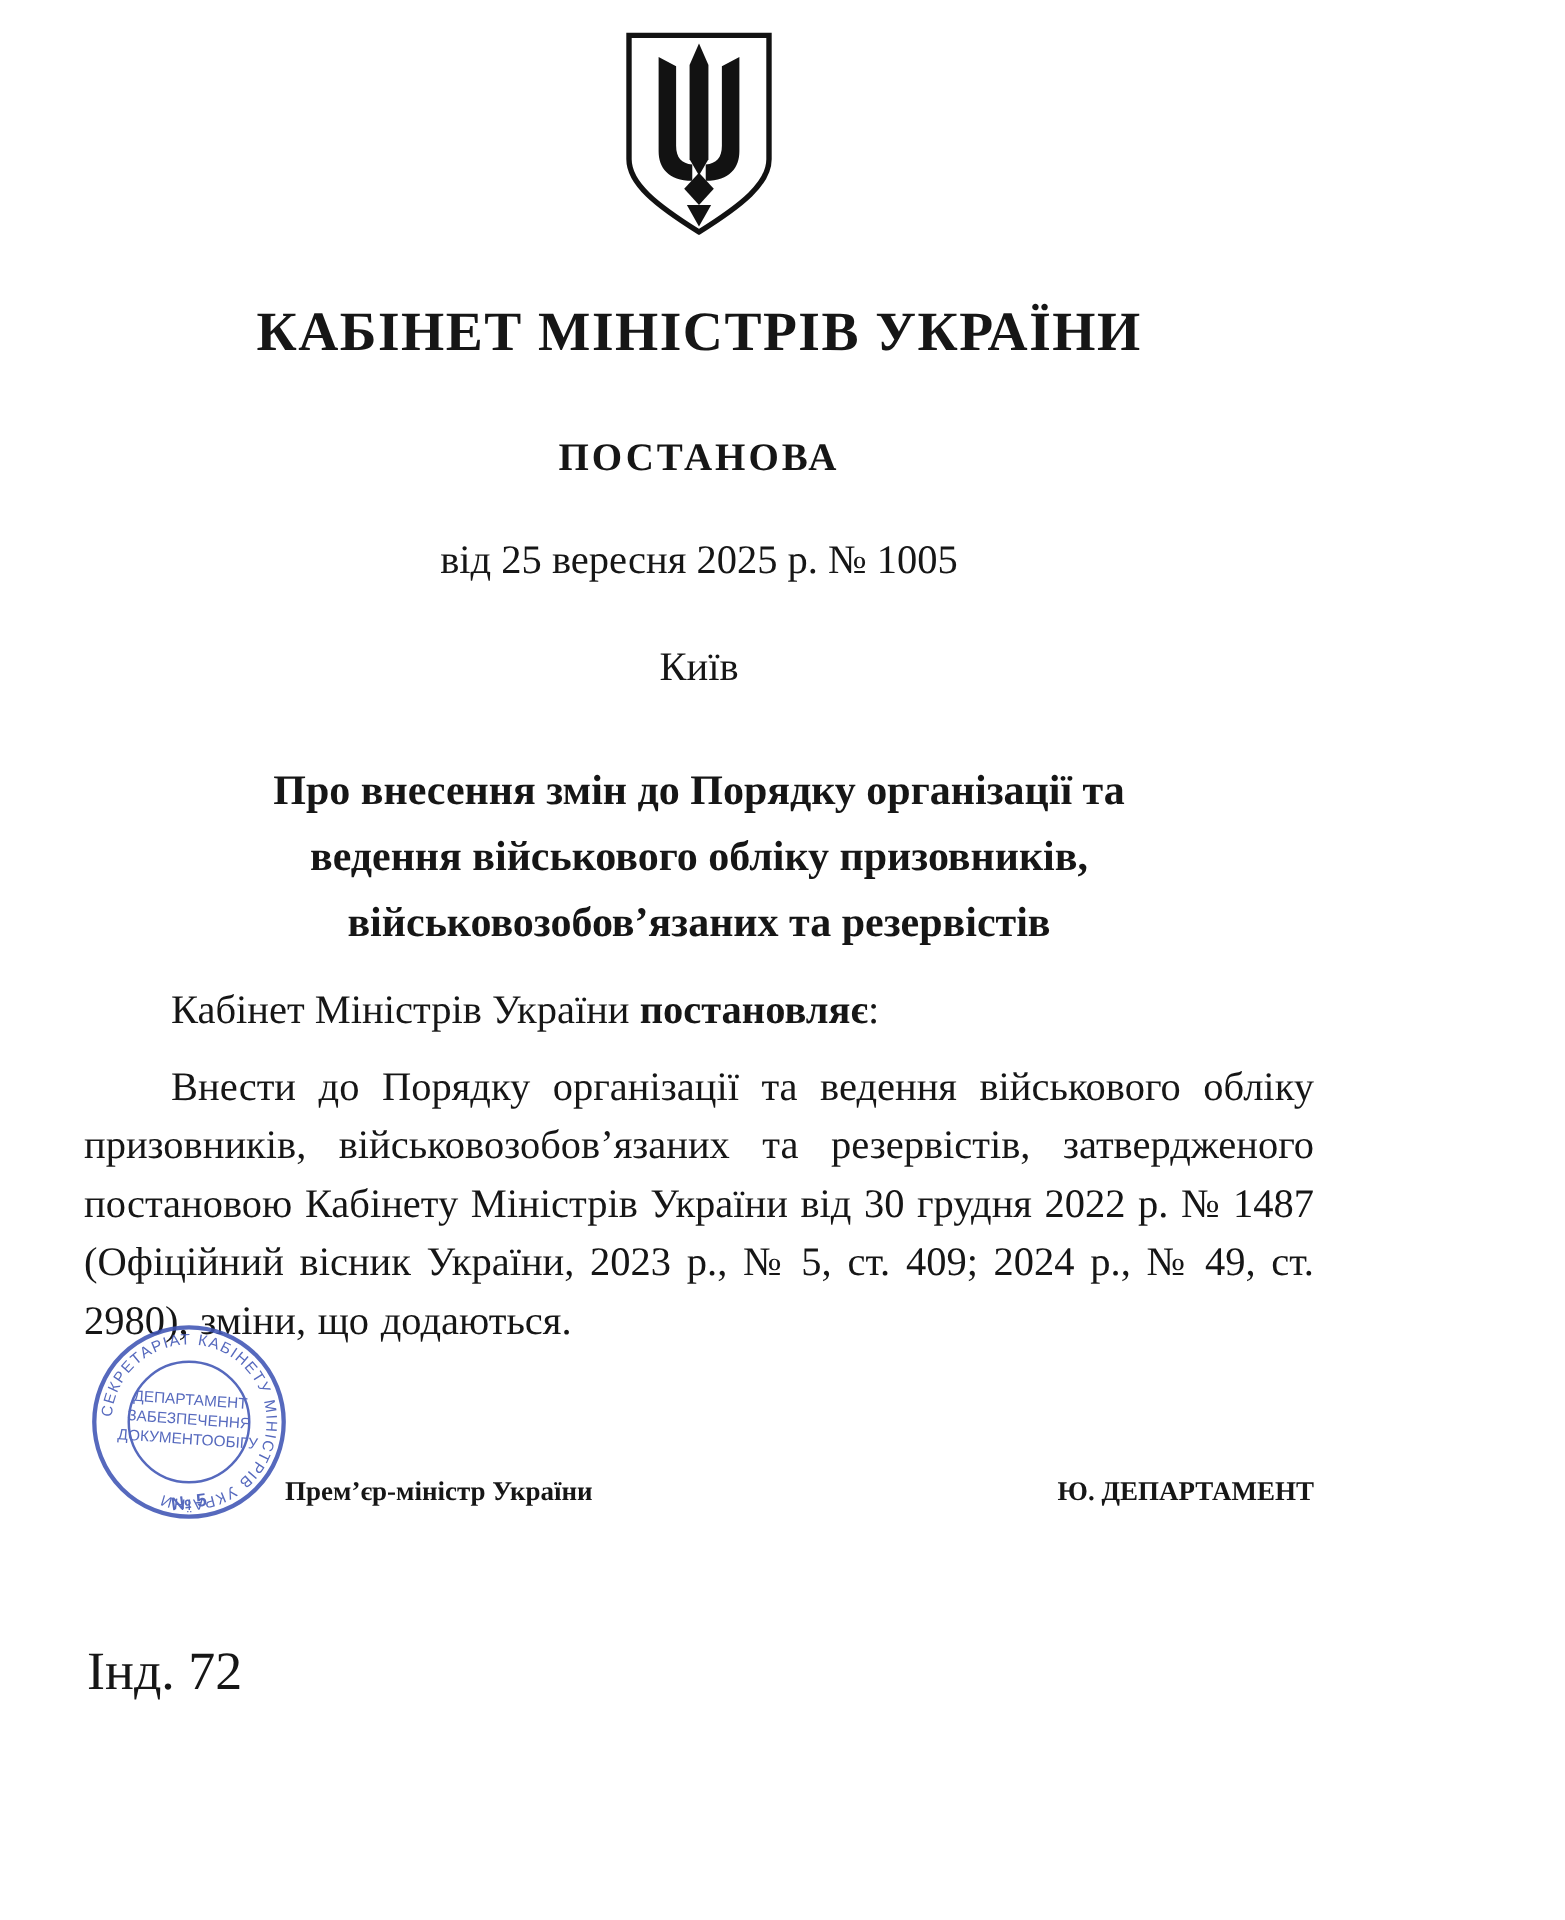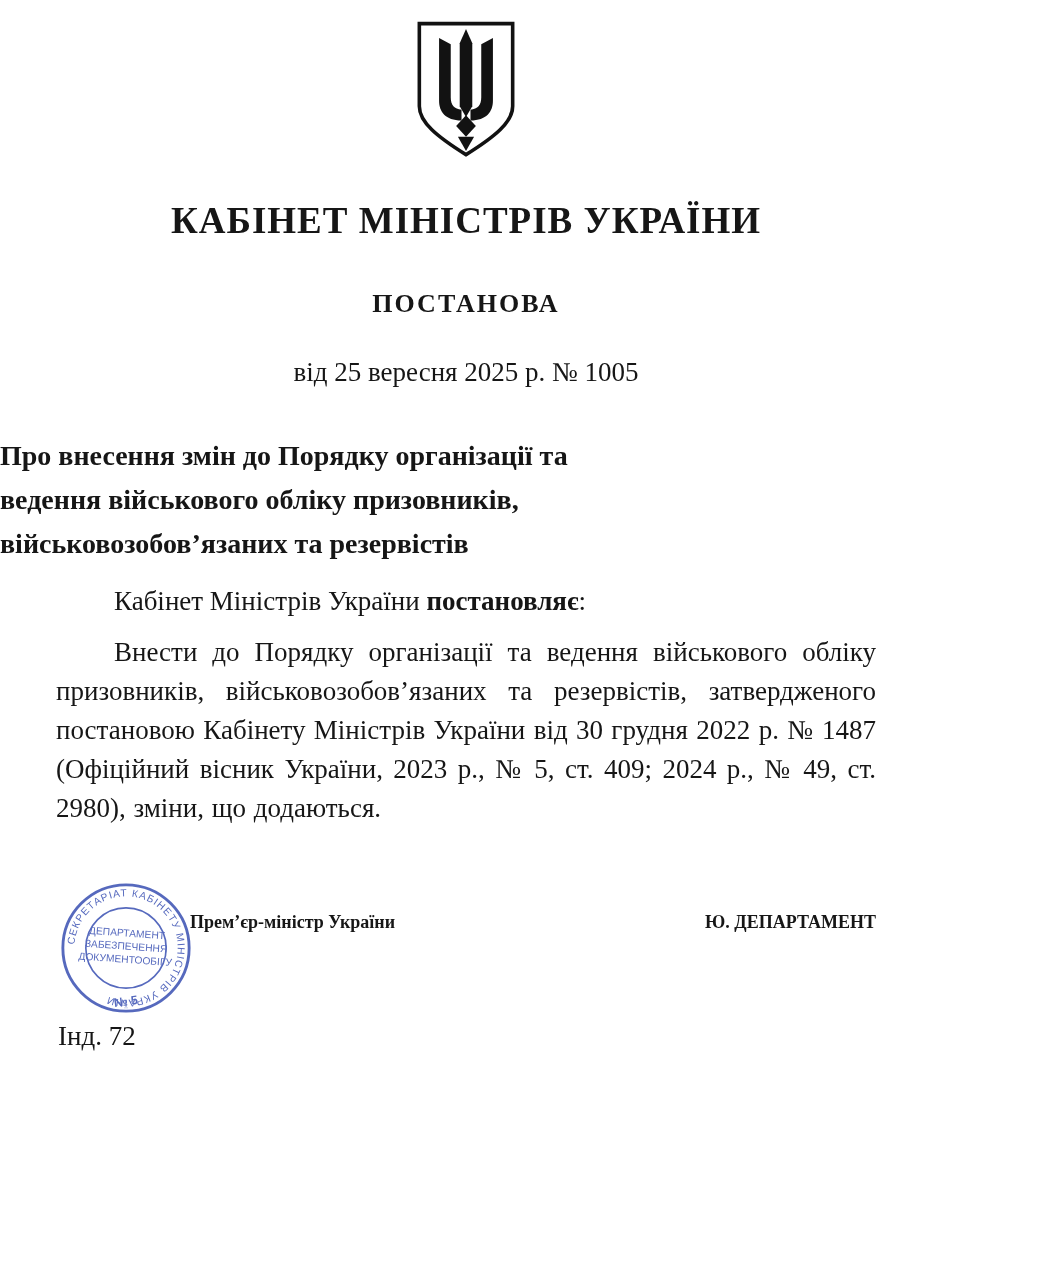--- a/index.html
+++ b/index.html
@@ -16,37 +16,37 @@
     margin-top:36px;text-align:center;
     font-size:37px;font-weight:bold;letter-spacing:1px;line-height:1.15;
   }
   .doc-type{
     margin-top:46px;text-align:center;
     font-size:26px;font-weight:bold;letter-spacing:2px;
   }
   .date-line{margin-top:38px;text-align:center;font-size:27px;}
   .city{margin-top:40px;text-align:center;font-size:27px;}
   .doc-title{
-    margin:46px auto 0;
+    margin:46px auto 0;text-align:center;
     font-size:28px;font-weight:bold;line-height:44px;
     white-space:pre-line;
   }
   .para{
     margin:16px 56px 0 56px;
     font-size:27px;line-height:39px;
     text-indent:58px;
   }
   .para.justified{margin-top:12px;text-align:justify;word-spacing:1px;}
   .bold{font-weight:bold;}
   .signature-row{
     display:flex;justify-content:space-between;align-items:baseline;
     margin:84px 56px 0 190px;
     font-size:18px;font-weight:bold;
   }
-  .index-note{margin:88px 0 0 58px;font-size:27px;}
+  .index-note{margin:88px 0 0 58px;font-size:36px;}
   .stamp{
     position:absolute;left:44px;top:866px;
     width:164px;height:164px;opacity:0.88;
     pointer-events:none;
   }
   .stamp-text{font-family:"Liberation Sans", sans-serif;}
 </style>
 </head>
 <body>
 
@@ -64,20 +64,21 @@
 
       <path d="M60,106 L71,118 L60,130 L49,118 Z" fill="#121212"></path>
 
       <path d="M51,130 H69 L60,146 Z" fill="#121212"></path>
     </svg>
   </div>
 
   <div class="org-name">КАБІНЕТ МІНІСТРІВ УКРАЇНИ</div>
   <div class="doc-type">ПОСТАНОВА</div>
   <div class="date-line">від 25 вересня 2025 р. № 1005</div>
+  <div class="city">Київ</div>
 
   <div class="doc-title">Про внесення змін до Порядку організації та
 ведення військового обліку призовників,
 військовозобов’язаних та резервістів</div>
 
   <p class="para"><span>Кабінет Міністрів України </span><span class="bold">постановляє</span><span>:</span></p>
 
   <p class="para justified">Внести до Порядку організації та ведення військового обліку призовників, військовозобов’язаних та резервістів, затвердженого постановою Кабінету Міністрів України від 30 грудня 2022 р. № 1487 (Офіційний вісник України, 2023 р., № 5, ст. 409; 2024 р., № 49, ст. 2980), зміни, що додаються.</p>
 
   <div class="signature-row">

